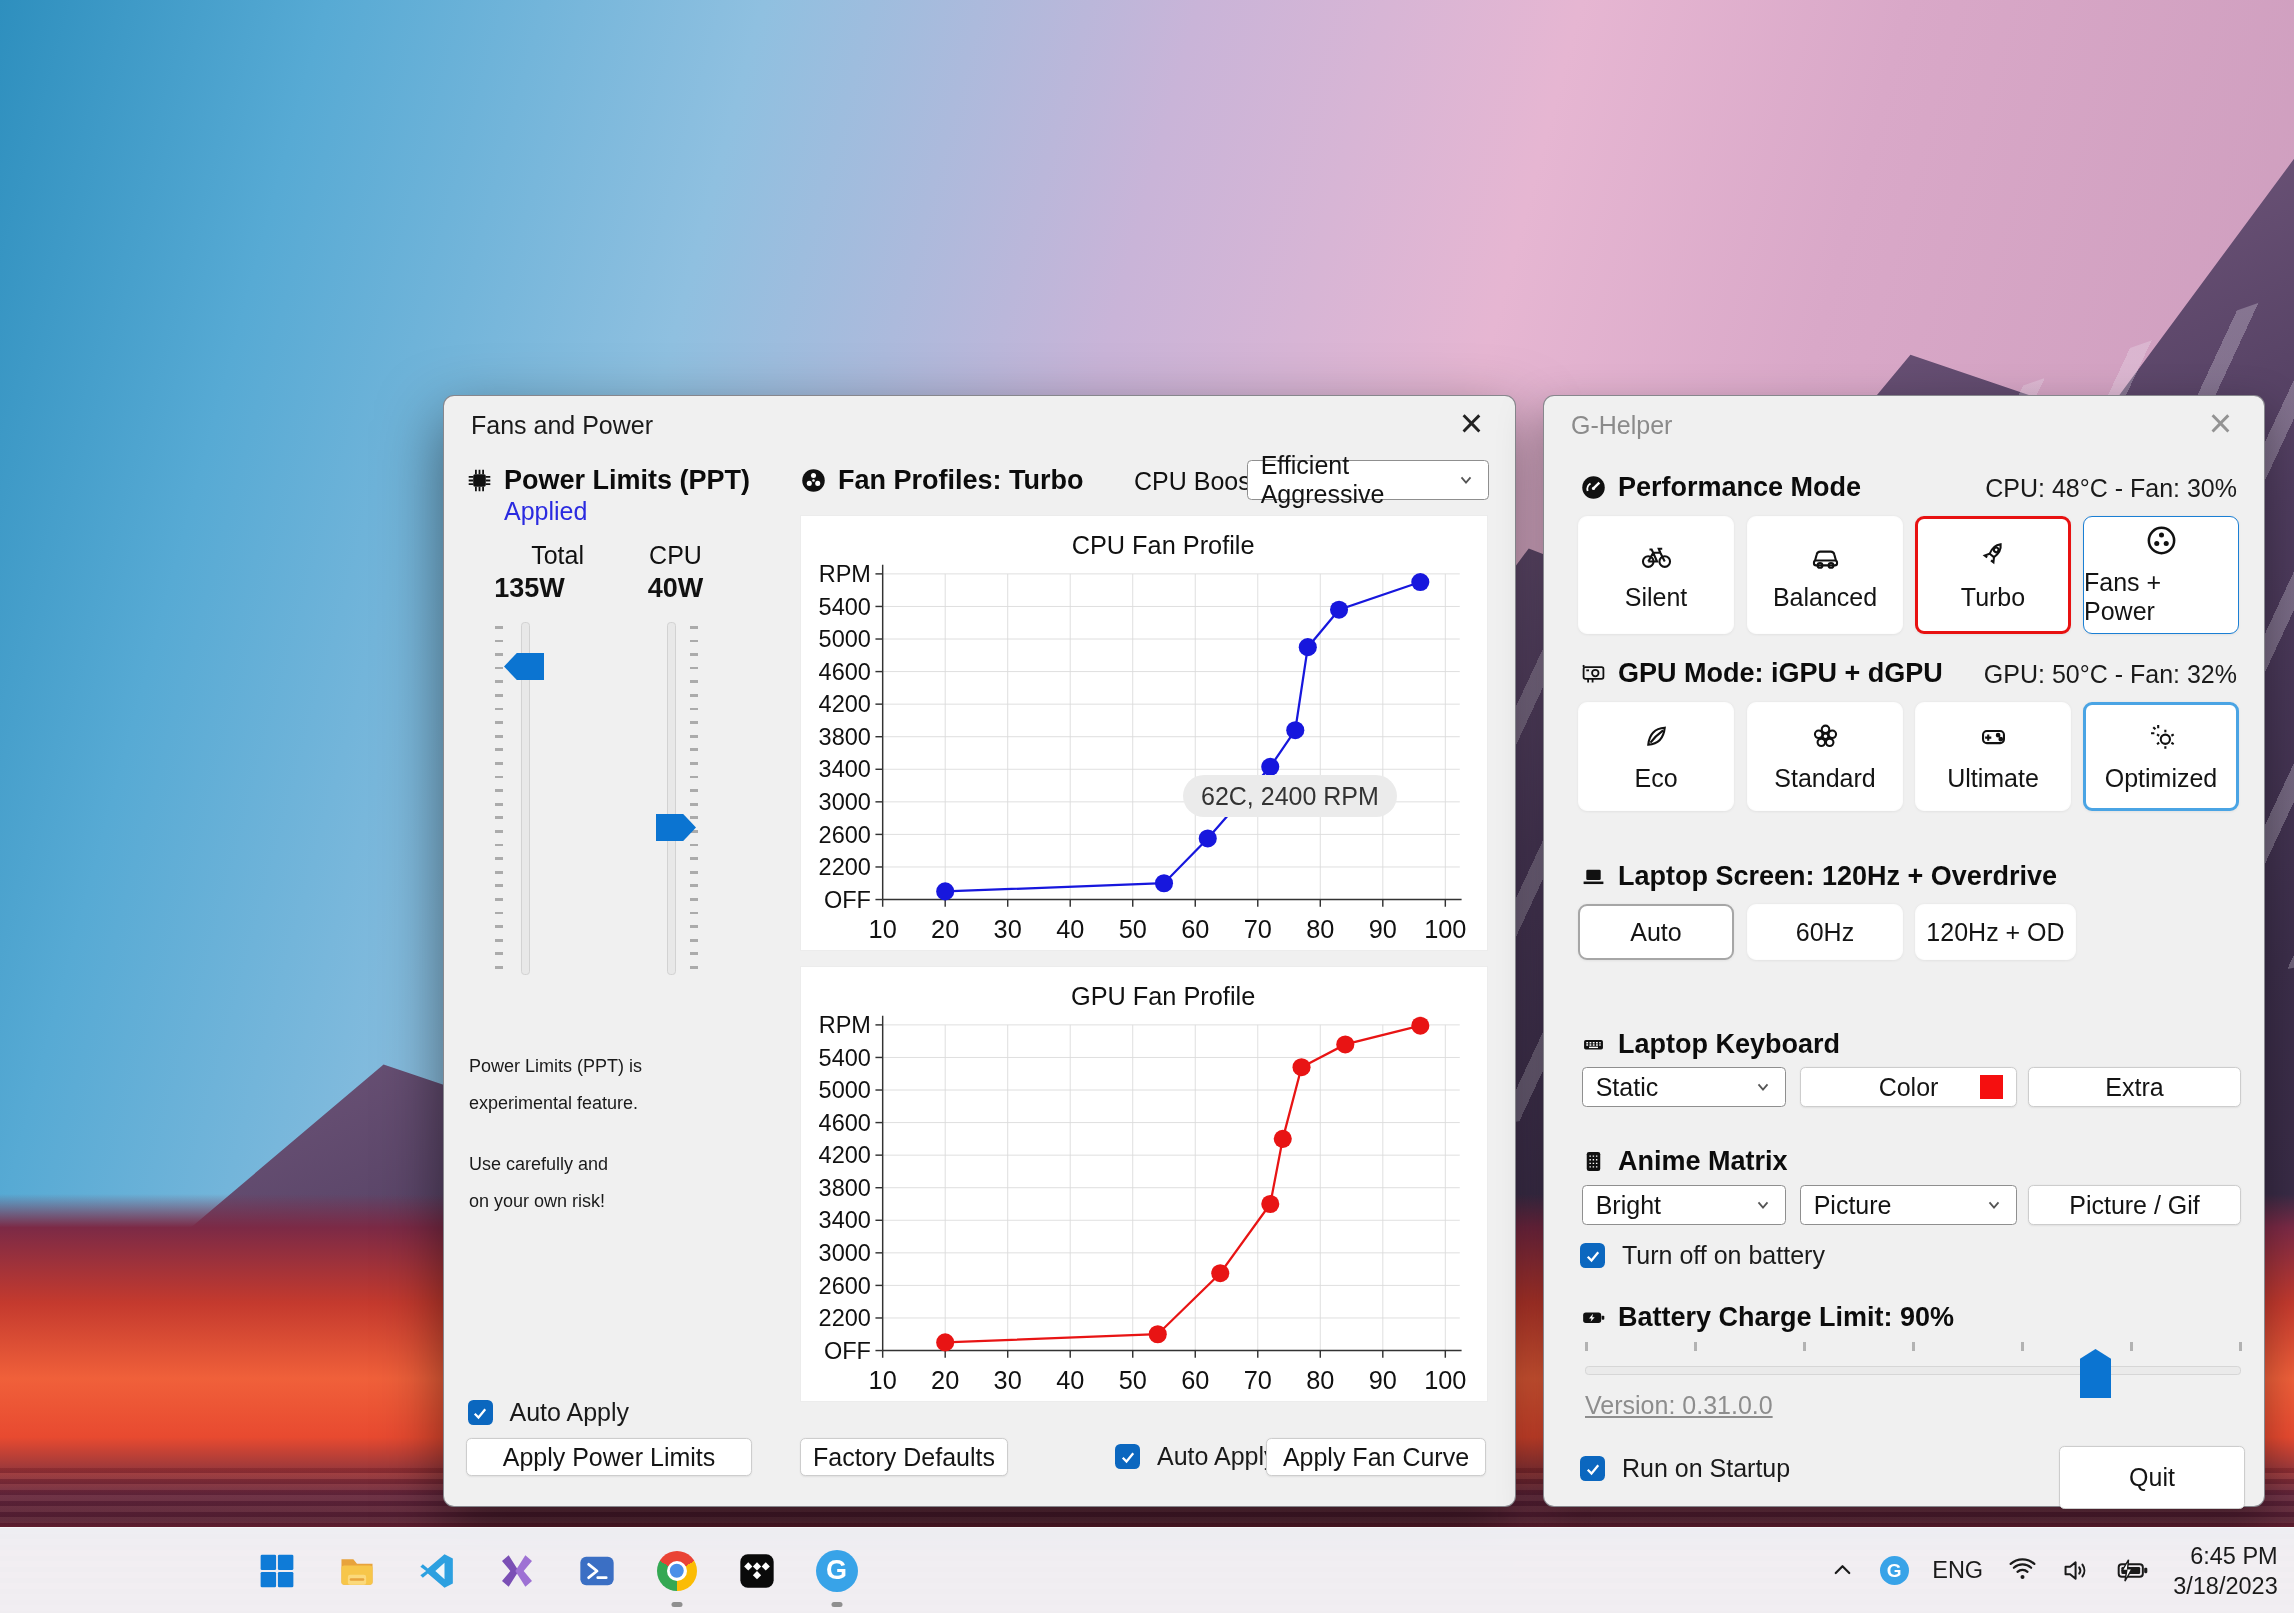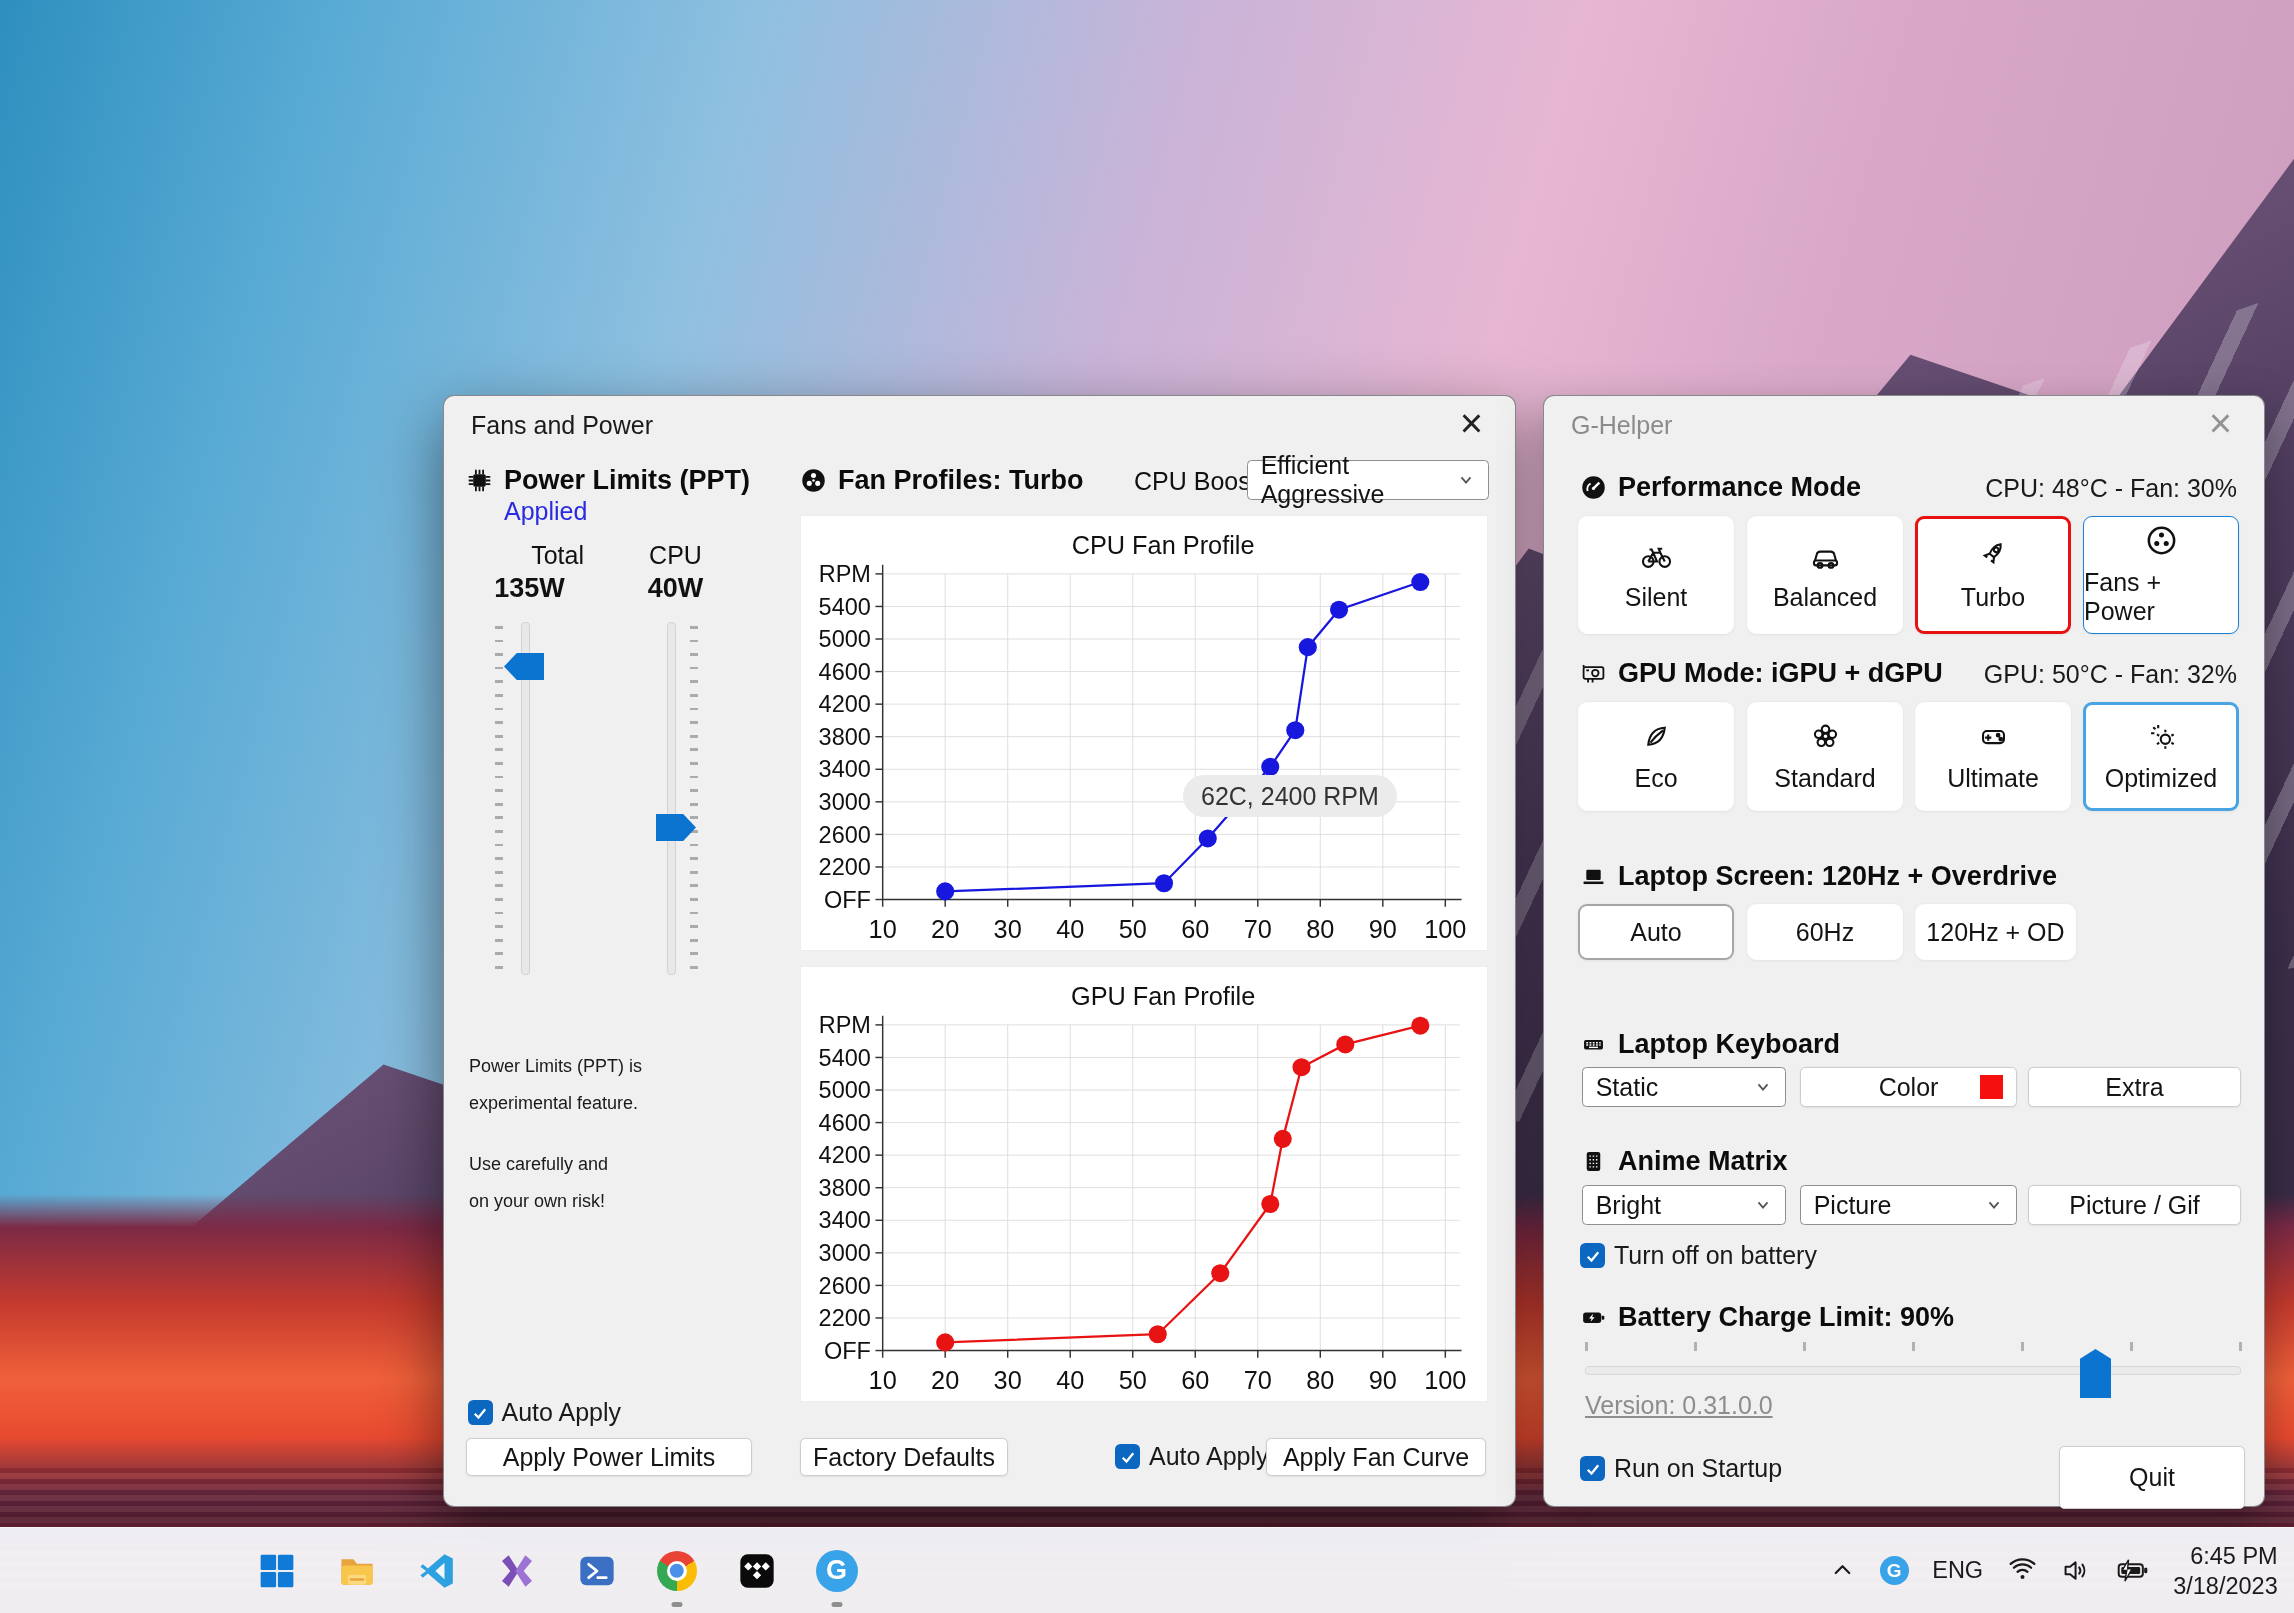--- a/index.html
+++ b/index.html
@@ -37,21 +37,21 @@
   .row-gpu{top:306px;height:109px;}
   .row-screen{top:508px;height:56px;}
   .sel-red{border:3.6px solid #e81111;}
   .sel-thinblue{border:1.8px solid #1b7fd4;}
   .sel-blue{border:3.6px solid #4aa4e4;}
   .sel-gray{border:2.7px solid #a6a6a6;}
 
   .select{position:absolute;background:#fff;border:0.9px solid #8f8f8f;border-radius:4.5px;font-size:25px;display:flex;align-items:center;padding:0 12.7px;color:#141414;box-sizing:border-box;}
   .select .chev{margin-left:auto;}
 
-  .chkrow{position:absolute;display:flex;align-items:center;gap:9px;font-size:25px;color:#1a1a1a;white-space:nowrap;}
+  .chkrow{position:absolute;display:flex;align-items:center;gap:17px;font-size:25px;color:#1a1a1a;white-space:nowrap;}
   .checkbox{width:25px;height:25px;border-radius:5.4px;background:#0b67bf;display:flex;align-items:center;justify-content:center;flex:none;}
 
   
   .applied{position:absolute;left:60px;top:101px;font-size:25px;color:#2a2ae0;}
   .pl-label{position:absolute;width:109px;text-align:center;font-size:25px;top:145px;}
   .pl-value{position:absolute;width:109px;text-align:center;font-size:27px;font-weight:bold;top:177px;}
   .vtrack{position:absolute;width:7.2px;top:226px;height:351px;background:#e8e8e8;border:0.9px solid #d2d2d2;border-radius:3.6px;}
   .vticks{position:absolute;width:8.1px;top:230px;height:347px;background:repeating-linear-gradient(to bottom,#ababab 0 2.7px,rgba(0,0,0,0) 2.7px 13.6px);}
   .vhandle{position:absolute;width:40px;height:27px;background:#0b74d1;}
   .h-left{clip-path:polygon(0 50%,32% 0,100% 0,100% 100%,32% 100%);}

